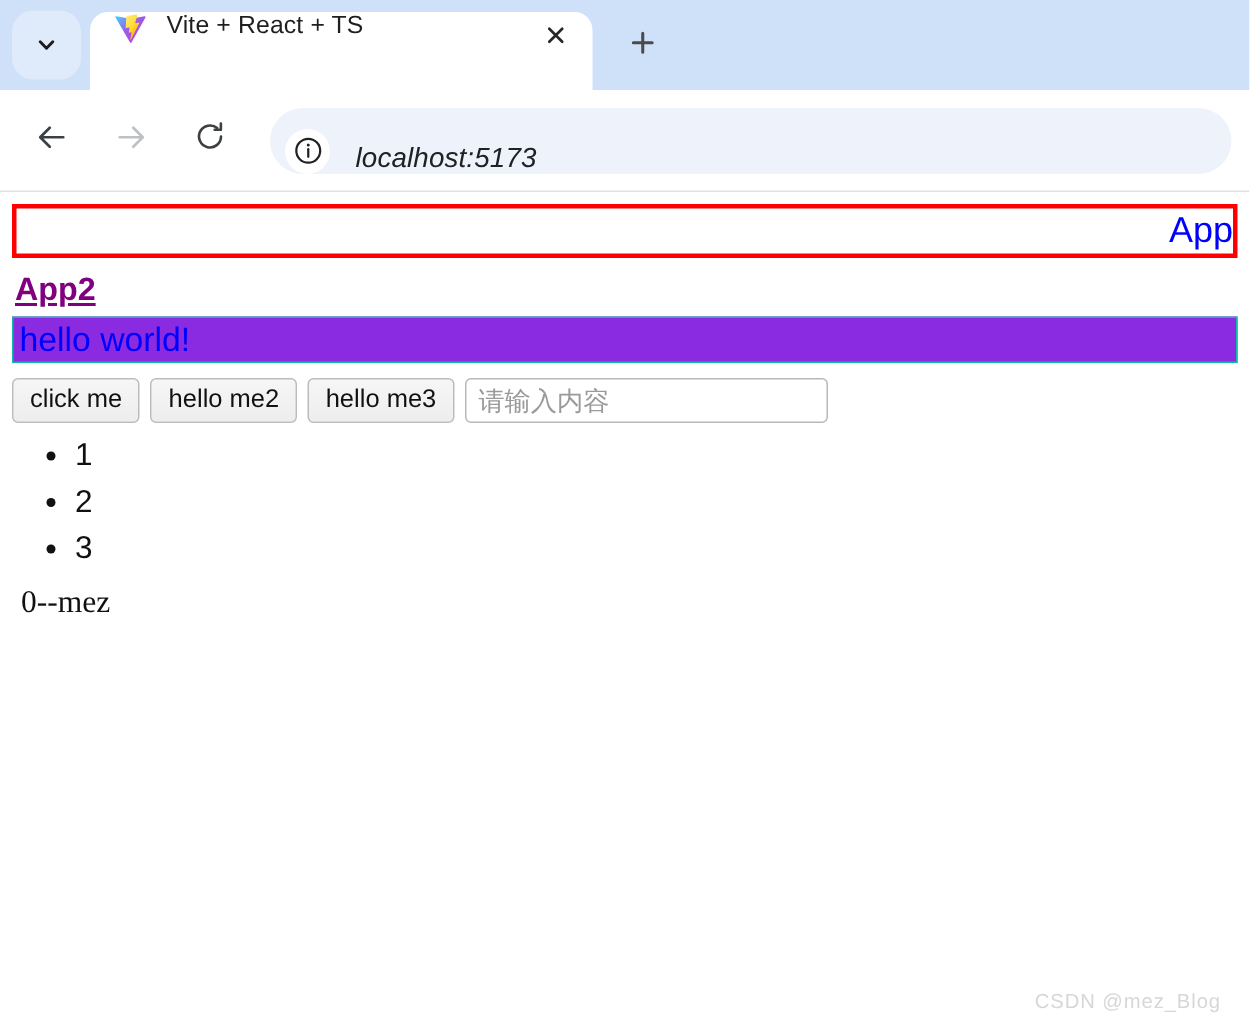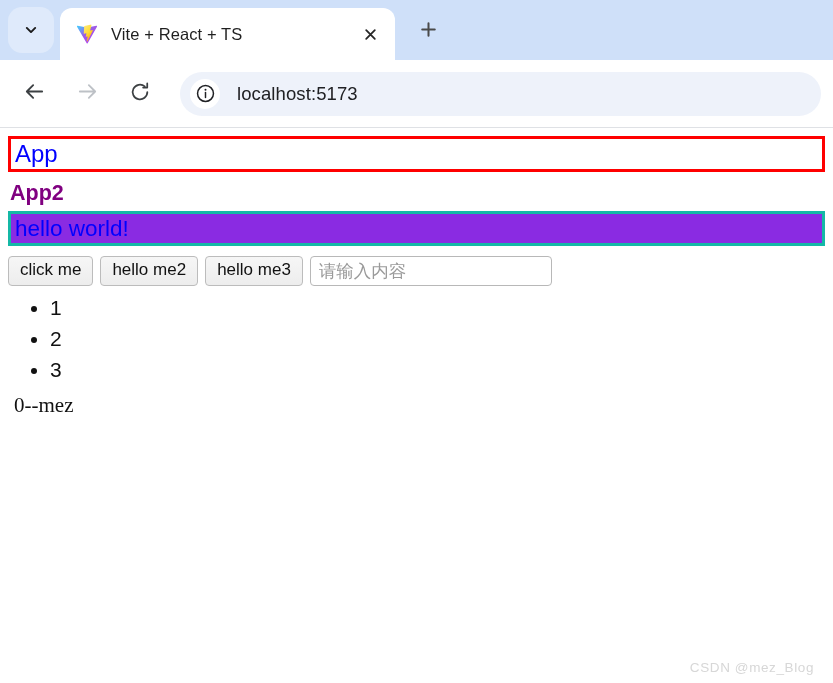--- a/index.html
+++ b/index.html
@@ -53,21 +53,20 @@
     height: 14px;
     display: block;
   }
 
   .tab {
     height: 52px;
     width: 335px;
     background: #ffffff;
     border-radius: 12px 12px 0 0;
     display: flex;
-    align-items: center;
     padding: 0 8px 0 16px;
     box-sizing: border-box;
     position: relative;
     cursor: default;
     flex: 0 0 auto;
   }
   .tab-favicon {
     width: 22px;
     height: 22px;
     flex: 0 0 auto;
@@ -130,25 +129,26 @@
   }
   .navbtn + .navbtn { margin-left: 13px; }
 
   .omnibox {
     margin-left: 20px;
     height: 44px;
     flex: 1 1 auto;
     background: #eef2fa;
     border-radius: 22px;
     display: flex;
-    align-items: center;
+    align-items: flex-end;
     padding-left: 10px;
     box-sizing: border-box;
     cursor: text;
     min-width: 0;
+    font-style: italic;
   }
   .site-info {
     width: 30px;
     height: 30px;
     border-radius: 50%;
     background: #ffffff;
     display: flex;
     align-items: center;
     justify-content: center;
     flex: 0 0 auto;
@@ -171,42 +171,44 @@
     position: relative;
     padding: 8px;
     box-sizing: border-box;
   }
 
   
   .app-box {
     border: 3px solid #ff0000;
     padding: 1px 0 1px 0;
     box-sizing: border-box;
+    text-align: right;
   }
   .app-title {
     color: #0000ff;
     font-size: 24px;
     line-height: 1.18;
     margin: 0;
     padding-left: 4px;
     font-weight: normal;
     font-family: "Liberation Sans", sans-serif;
   }
 
   .app2-heading {
     color: #800080;
     font-size: 21.5px;
     font-weight: bold;
     margin: 9px 0 5px 2px;
     line-height: 1.15;
     font-family: "Liberation Sans", sans-serif;
+    text-decoration: underline;
   }
 
   .hello-box {
-    border: 3px solid #14b8a6;
+    border: 1px solid #14b8a6;
     background: #8a2be2;
     box-sizing: border-box;
     padding: 1px 0;
   }
   .hello-text {
     color: #0000ff;
     font-size: 22.5px;
     line-height: 1.2;
     margin: 0;
     padding-left: 4px;

